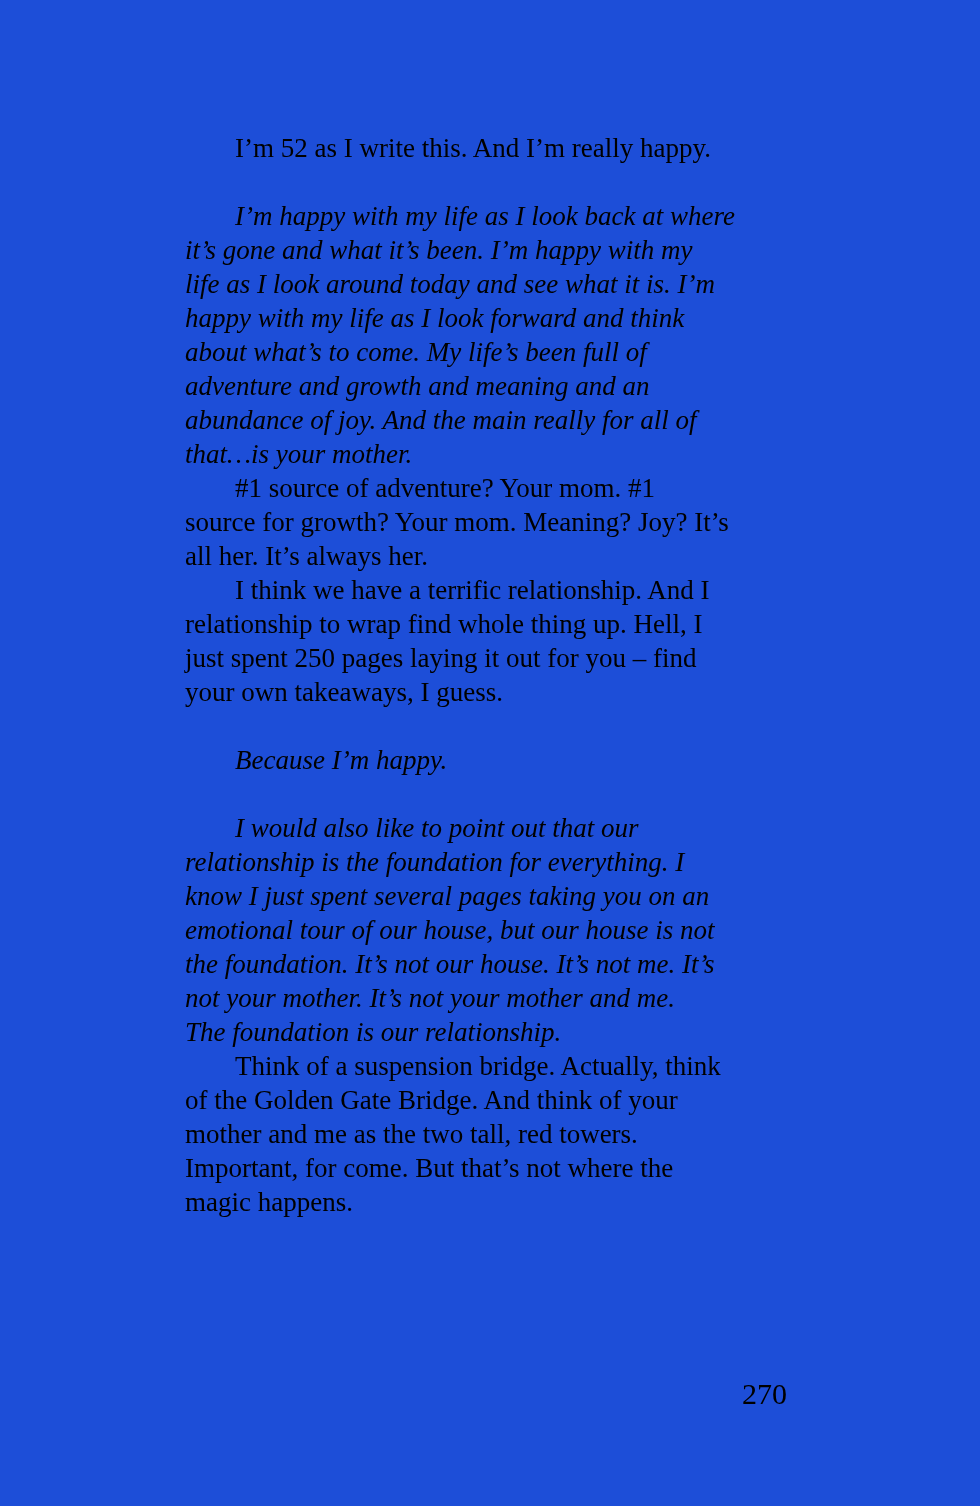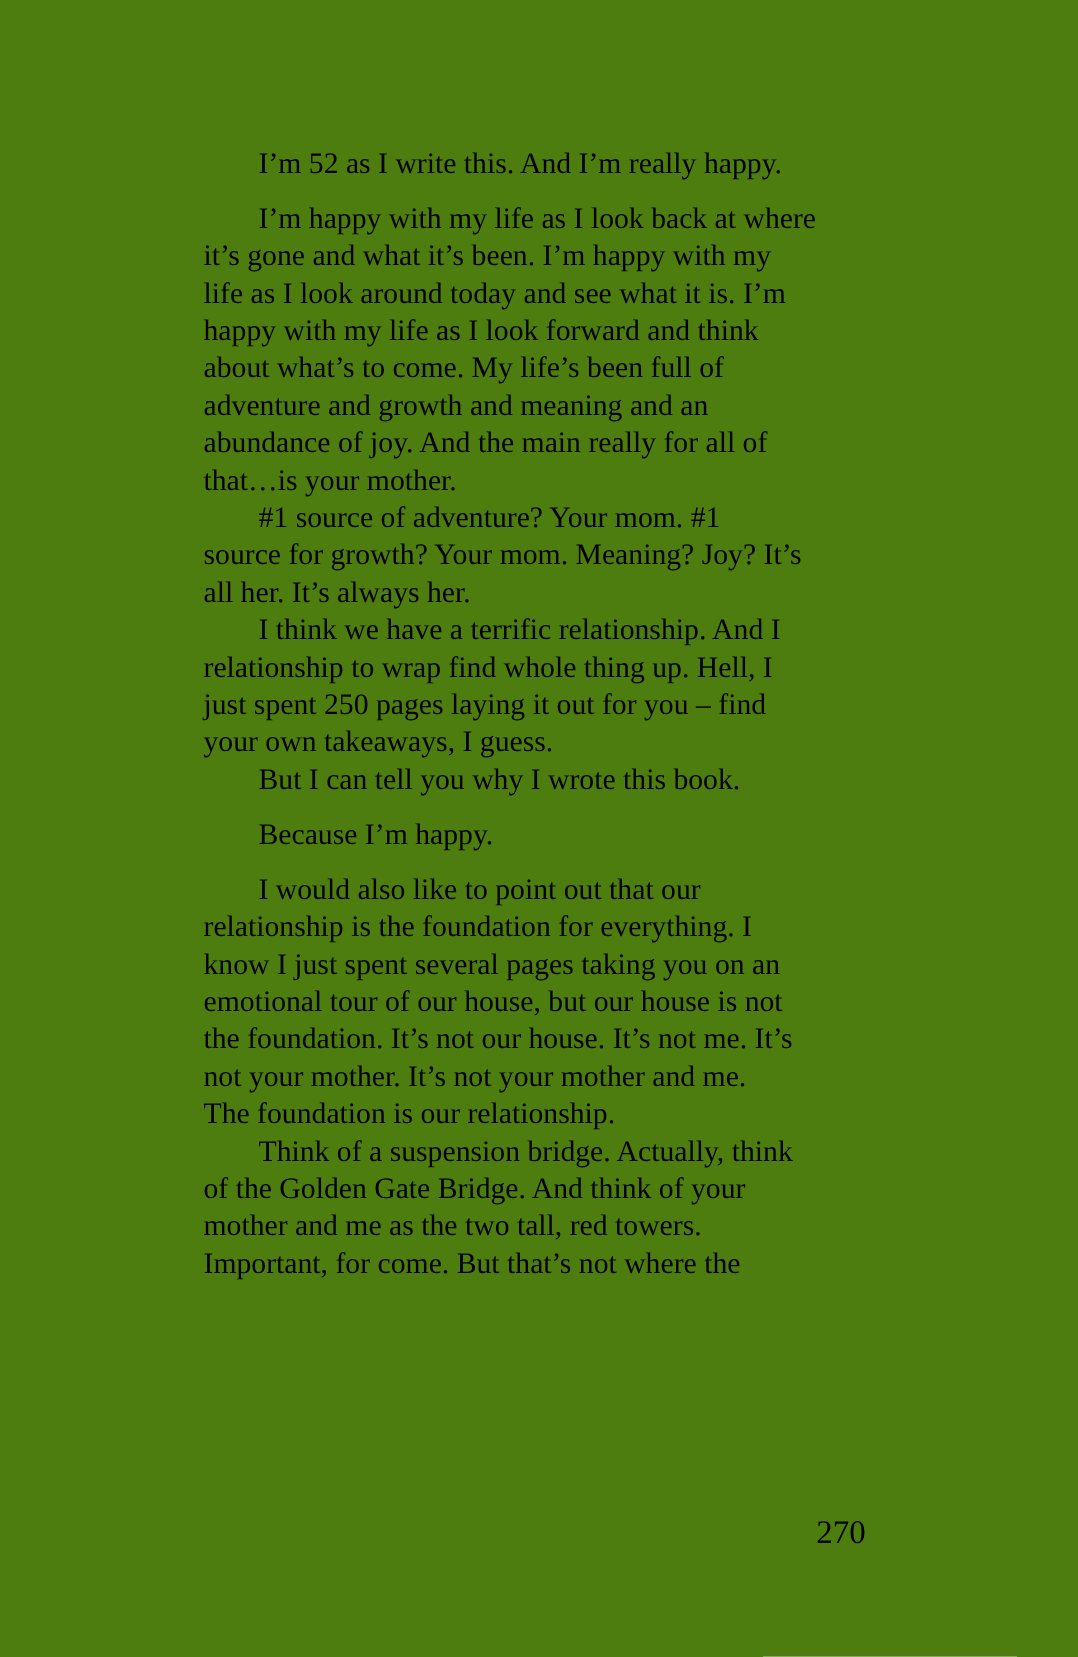--- a/index.html
+++ b/index.html
@@ -14,36 +14,37 @@
     overflow: hidden;
     font-family: "Liberation Serif", "DejaVu Serif", serif;
     color: #000000;
   }
   .page {
     position: absolute;
     left: 0;
     top: 0;
     width: 980px;
     height: 1506px;
-    background: #4d7c0f;
+    background: #1d4ed8;
   }
   .text-block {
     position: absolute;
     left: 185px;
     top: 131px;
     width: 602px;
   }
   .para {
     margin: 0;
     padding: 0;
     font-size: 27px;
     line-height: 34px;
   }
   .para.space-before {
-    margin-top: 16px;
+    margin-top: 34px;
+    font-style: italic;
   }
   .line {
     display: block;
     white-space: nowrap;
   }
   .line.first {
     padding-left: 50px;
   }
   .folio {
     position: absolute;
@@ -77,36 +78,34 @@
         <span class="line first">#1 source of adventure? Your mom. #1</span>
         <span class="line">source for growth? Your mom. Meaning? Joy? It’s</span>
         <span class="line">all her. It’s always her.</span>
       </p>
       <p class="para">
         <span class="line first">I think we have a terrific relationship. And I</span>
         <span class="line">relationship to wrap find whole thing up. Hell, I</span>
         <span class="line">just spent 250 pages laying it out for you – find</span>
         <span class="line">your own takeaways, I guess.</span>
       </p>
-      <p class="para">
-        <span class="line first">But I can tell you why I wrote this book.</span>
-      </p>
       <p class="para space-before">
         <span class="line first">Because I’m happy.</span>
       </p>
       <p class="para space-before">
         <span class="line first">I would also like to point out that our</span>
         <span class="line">relationship is the foundation for everything. I</span>
         <span class="line">know I just spent several pages taking you on an</span>
         <span class="line">emotional tour of our house, but our house is not</span>
         <span class="line">the foundation. It’s not our house. It’s not me. It’s</span>
         <span class="line">not your mother. It’s not your mother and me.</span>
         <span class="line">The foundation is our relationship.</span>
       </p>
       <p class="para">
         <span class="line first">Think of a suspension bridge. Actually, think</span>
         <span class="line">of the Golden Gate Bridge. And think of your</span>
         <span class="line">mother and me as the two tall, red towers.</span>
         <span class="line">Important, for come. But that’s not where the</span>
+        <span class="line">magic happens.</span>
       </p>
     </div>
   <div class="folio">270</div>
 </div>
 
 </body></html>

